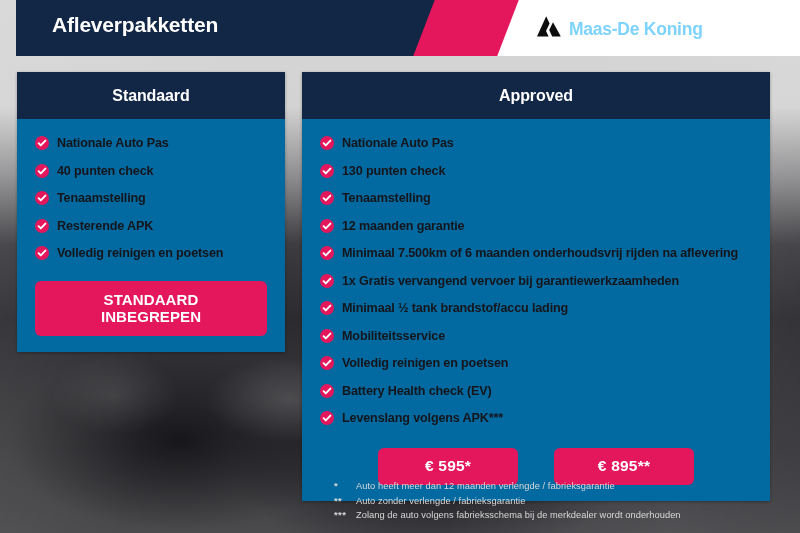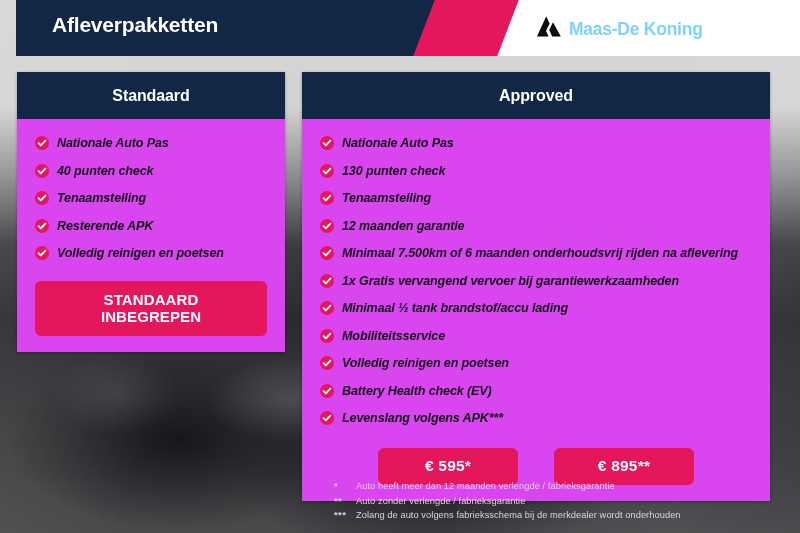--- a/index.html
+++ b/index.html
@@ -80,38 +80,38 @@
     font-size: 17.5px;
     font-weight: bold;
     color: #7dd3fc;
     letter-spacing: -0.25px;
     white-space: nowrap;
   }
 
   
   .card {
     position: absolute;
-    background: #d946ef;
+    background: #0369a1;
     box-shadow: 0 1px 3px rgba(0,0,0,0.30);
   }
   #card-standaard { left: 17px; top: 72px; width: 268px; }
   #card-approved  { left: 302px; top: 72px; width: 468px; }
 
   .card-head {
     background: #122645;
     color: #ffffff;
     text-align: center;
     font-size: 16px;
     font-weight: bold;
     padding: 15px 8px 14px;
     letter-spacing: -0.1px;
   }
   .card-body { padding: 15px 18px 16px; }
 
-  ul.features { list-style: none; font-style: italic; }
+  ul.features { list-style: none; }
   ul.features li {
     display: flex;
     align-items: flex-start;
     gap: 8px;
     margin-bottom: 8px;
   }
   ul.features li:last-child { margin-bottom: 0; }
   .check {
     flex: 0 0 auto;
     width: 14px; height: 14px;

